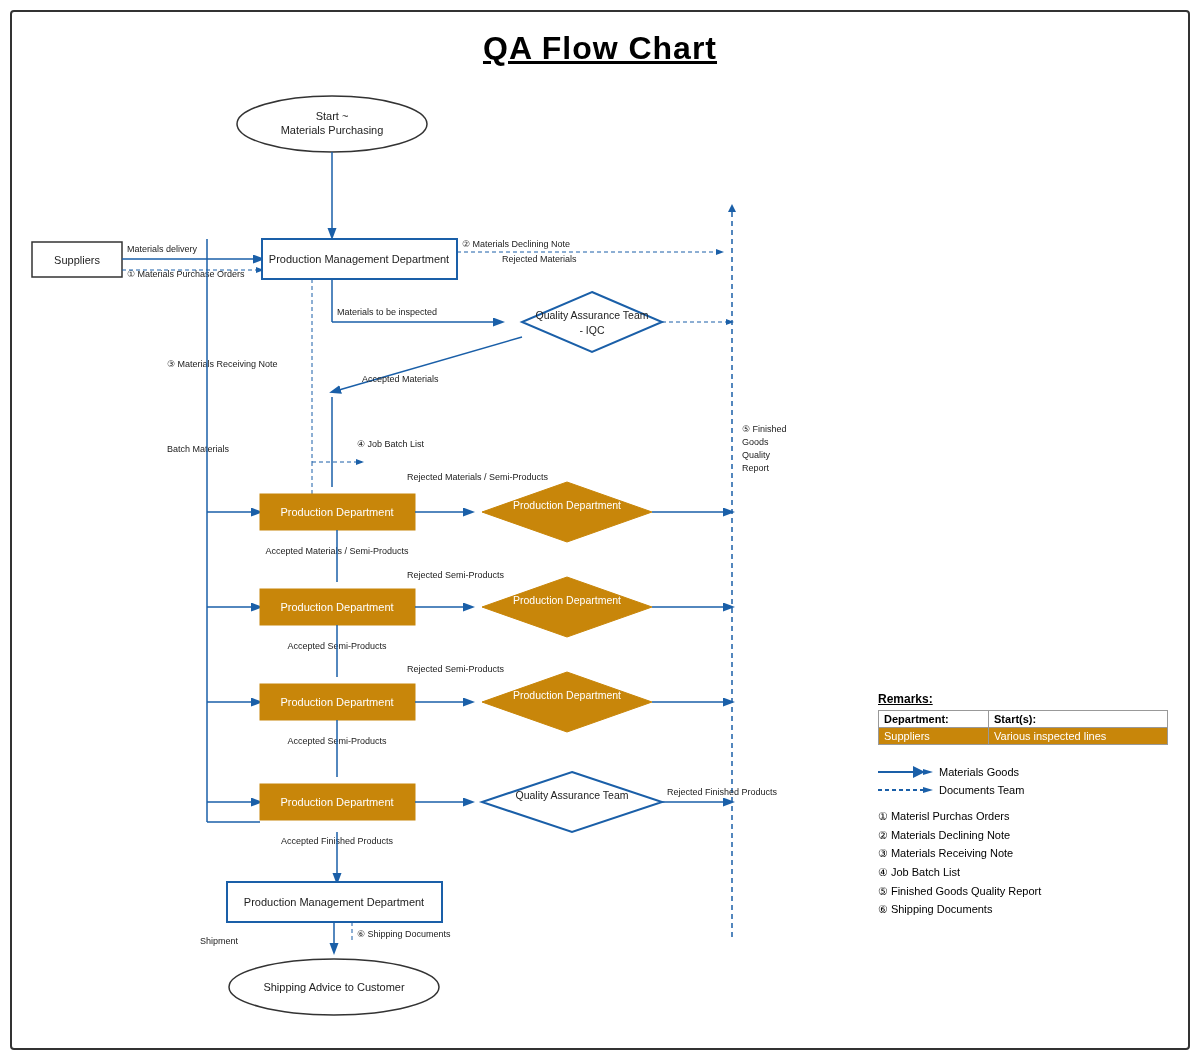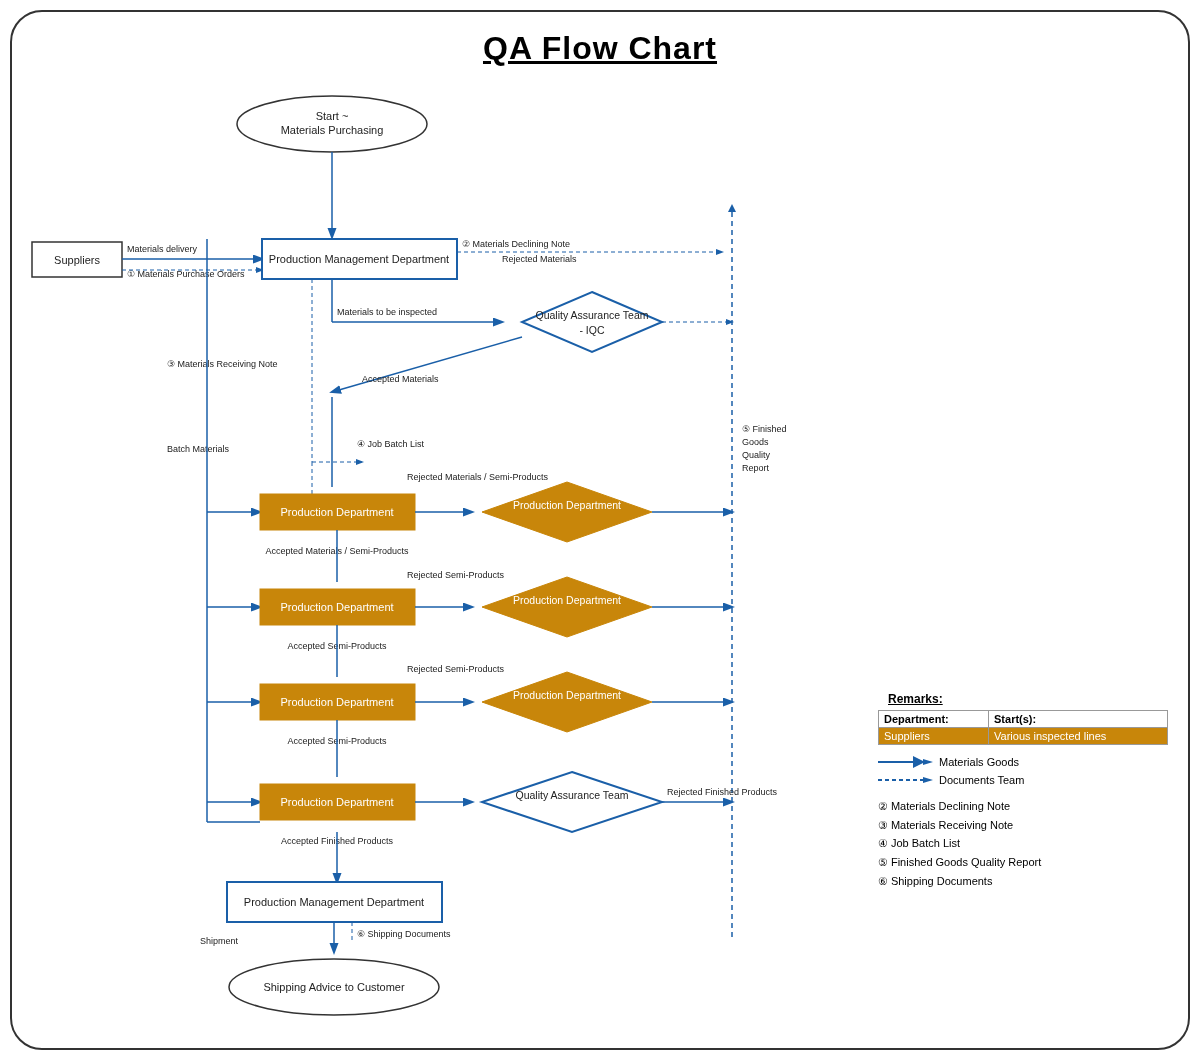--- a/index.html
+++ b/index.html
@@ -8,21 +8,21 @@
       font-family: Arial, sans-serif;
       width: 1200px;
       height: 1060px;
       overflow: hidden;
     }
     .outer-border {
       width: 1180px;
       height: 1040px;
       margin: 10px;
       border: 2px solid #333;
-      border-radius: 32px;
+      border-radius: 4px;
       position: relative;
       background: #fff;
     }
     .title {
       text-align: center;
       font-size: 32px;
       font-weight: bold;
       text-decoration: underline;
       padding-top: 18px;
       padding-bottom: 10px;
@@ -44,26 +44,25 @@
       top: 680px;
       right: 20px;
       width: 290px;
       font-size: 11px;
     }
     .remarks-title {
       font-weight: bold;
       text-decoration: underline;
       margin-bottom: 4px;
       font-size: 12px;
-      margin-left: 10px;
     }
     .remarks-table {
       width: 100%;
       border-collapse: collapse;
-      margin-bottom: 10px;
+      margin-bottom: 20px;
     }
     .remarks-table td {
       border: 1px solid #999;
       padding: 2px 5px;
       font-size: 11px;
       vertical-align: top;
     }
     .remarks-table .header-row td {
       font-weight: bold;
       background: #fff;
@@ -279,20 +278,21 @@
       <div class="legend-item">
         <svg width="55" height="14" style="flex-shrink:0;margin-right:6px;">
           <line x1="0" y1="7" x2="45" y2="7" stroke="#1a5fa8" stroke-width="2" stroke-dasharray="4,3"></line>
           <polygon points="45,4 55,7 45,10" fill="#1a5fa8"></polygon>
         </svg>
         <span>Documents Team</span>
       </div>
     </div>
 
     <div class="notes-section">
+      <div>① Materisl Purchas Orders</div>
       <div>② Materials Declining Note</div>
       <div>③ Materials Receiving Note</div>
       <div>④ Job Batch List</div>
       <div>⑤ Finished Goods Quality Report</div>
       <div>⑥ Shipping Documents</div>
     </div>
   </div>
 </div>
 
 </body></html>

